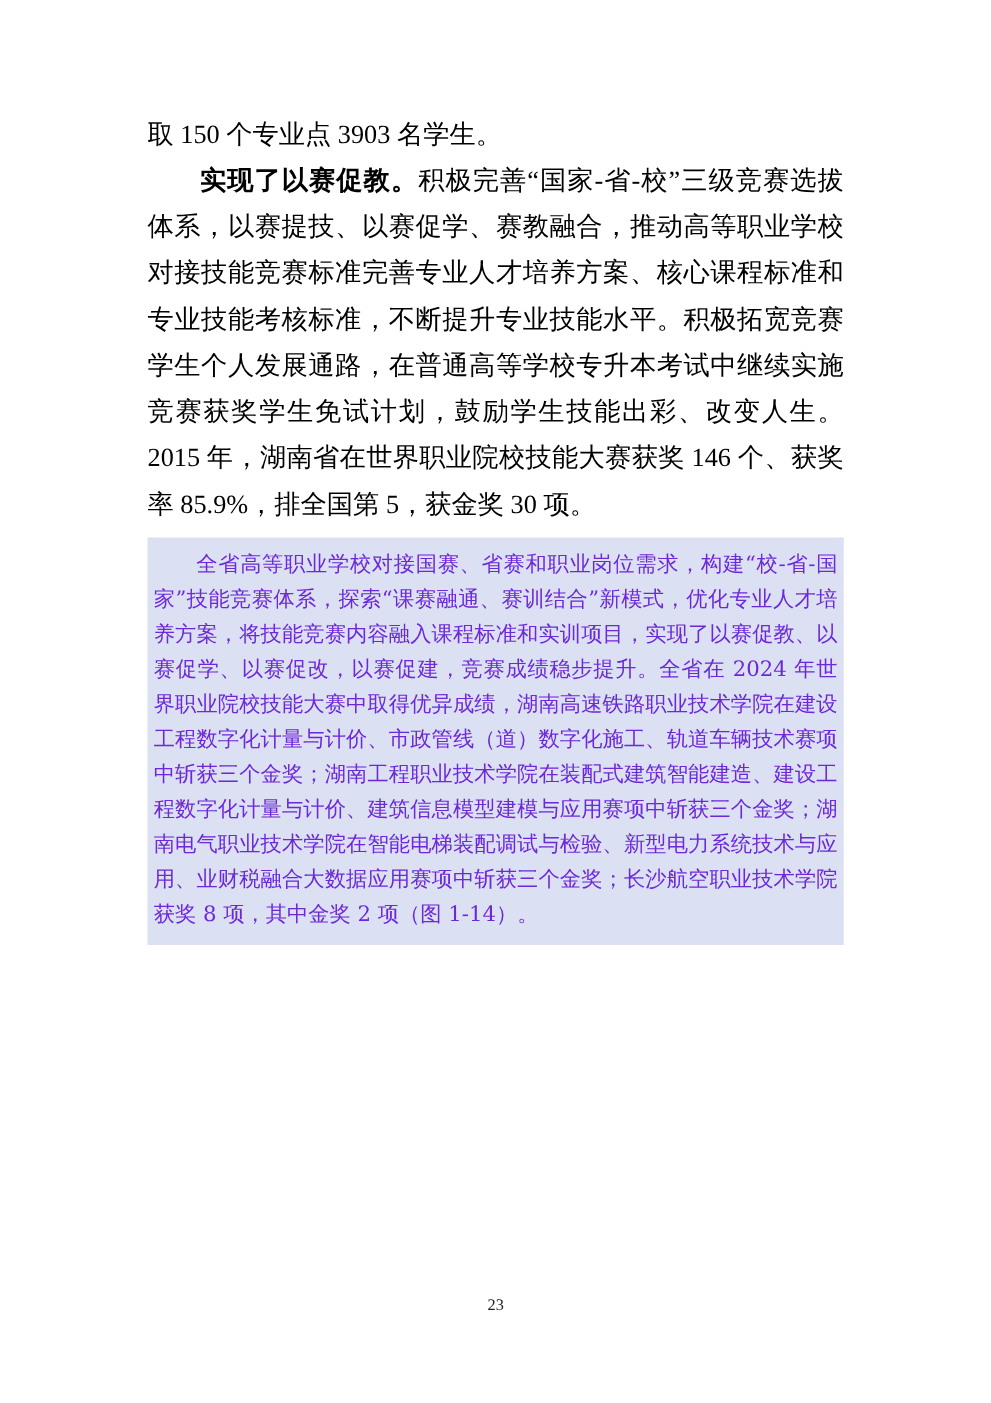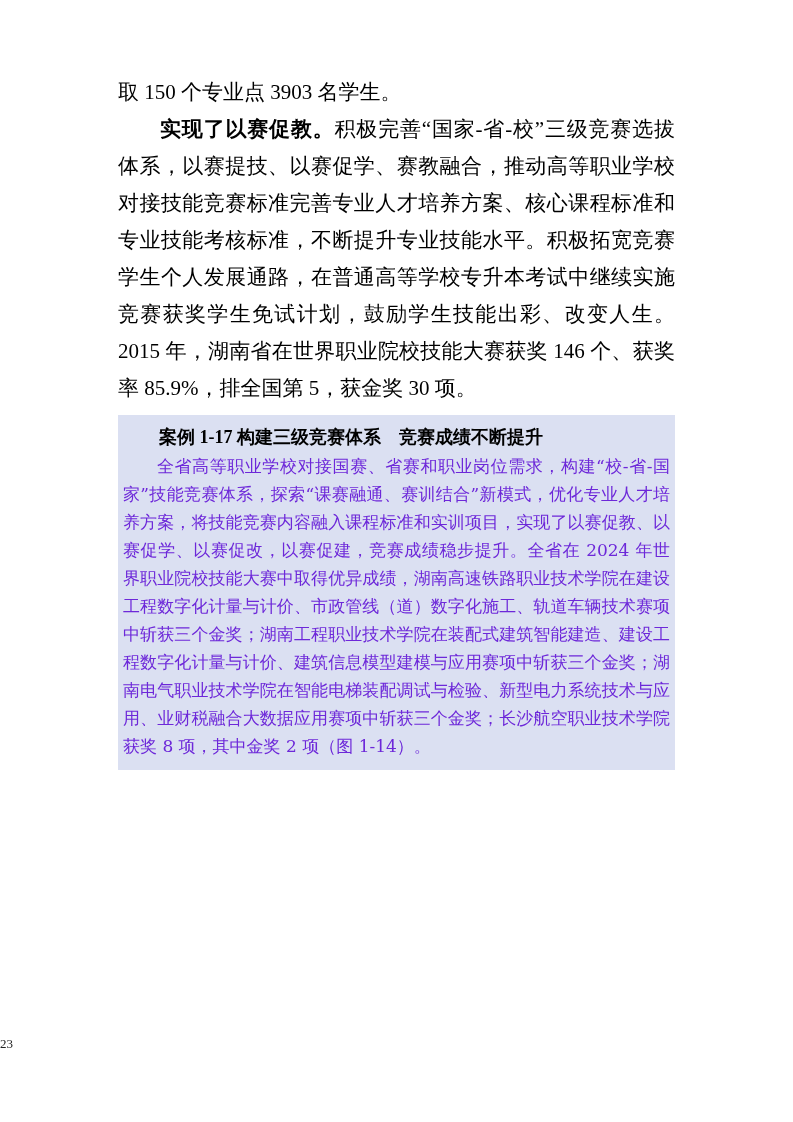--- a/index.html
+++ b/index.html
@@ -14,21 +14,21 @@
     overflow: hidden;
     font-family: "Liberation Serif", "DejaVu Serif", serif;
   }
   .page {
     position: absolute;
     inset: 0;
   }
   .content {
     position: absolute;
     left: 118px;
-    top: 74px;
+    top: 89px;
     width: 557px;
   }
   .para {
     margin: 0;
     font-size: 21px;
     line-height: 37px;
     color: #000000;
     text-align: justify;
     text-justify: inter-ideograph;
   }
@@ -60,37 +60,36 @@
     text-align: justify;
     text-justify: inter-ideograph;
     text-indent: 2em;
     font-family: "DejaVu Serif", "Liberation Serif", serif;
   }
   .page-number {
     position: absolute;
     top: 1036px;
     left: 0;
     width: 793px;
-    text-align: left;
+    text-align: center;
     font-size: 13px;
     color: #222222;
     font-family: "Liberation Serif", "DejaVu Serif", serif;
   }
 </style>
 </head>
 <body>
 
 <div class="page">
   <div class="content">
 
     <p class="para">取 150 个专业点 3903 名学生。</p>
 
     <p class="para indent"><strong>实现了以赛促教。</strong><span>积极完善“国家-省-校”三级竞赛选拔体系，以赛提技、以赛促学、赛教融合，推动高等职业学校对接技能竞赛标准完善专业人才培养方案、核心课程标准和专业技能考核标准，不断提升专业技能水平。积极拓宽竞赛学生个人发展通路，在普通高等学校专升本考试中继续实施竞赛获奖学生免试计划，鼓励学生技能出彩、改变人生。2015 年，湖南省在世界职业院校技能大赛获奖 146 个、获奖率 85.9%，排全国第 5，获金奖 30 项。</span></p>
 
     <div class="case-box" style="background: rgb(219, 224, 242);">
-      <p class="case-title">案例 1-17 构建三级竞赛体系　竞赛成绩不断提升</p>
       <p class="case-body">全省高等职业学校对接国赛、省赛和职业岗位需求，构建“校-省-国家”技能竞赛体系，探索“课赛融通、赛训结合”新模式，优化专业人才培养方案，将技能竞赛内容融入课程标准和实训项目，实现了以赛促教、以赛促学、以赛促改，以赛促建，竞赛成绩稳步提升。全省在 2024 年世界职业院校技能大赛中取得优异成绩，湖南高速铁路职业技术学院在建设工程数字化计量与计价、市政管线（道）数字化施工、轨道车辆技术赛项中斩获三个金奖；湖南工程职业技术学院在装配式建筑智能建造、建设工程数字化计量与计价、建筑信息模型建模与应用赛项中斩获三个金奖；湖南电气职业技术学院在智能电梯装配调试与检验、新型电力系统技术与应用、业财税融合大数据应用赛项中斩获三个金奖；长沙航空职业技术学院获奖 8 项，其中金奖 2 项（图 1-14）。</p>
     </div>
 
   </div>
 
   <div class="page-number">23</div>
 </div>
 
 </body></html>

